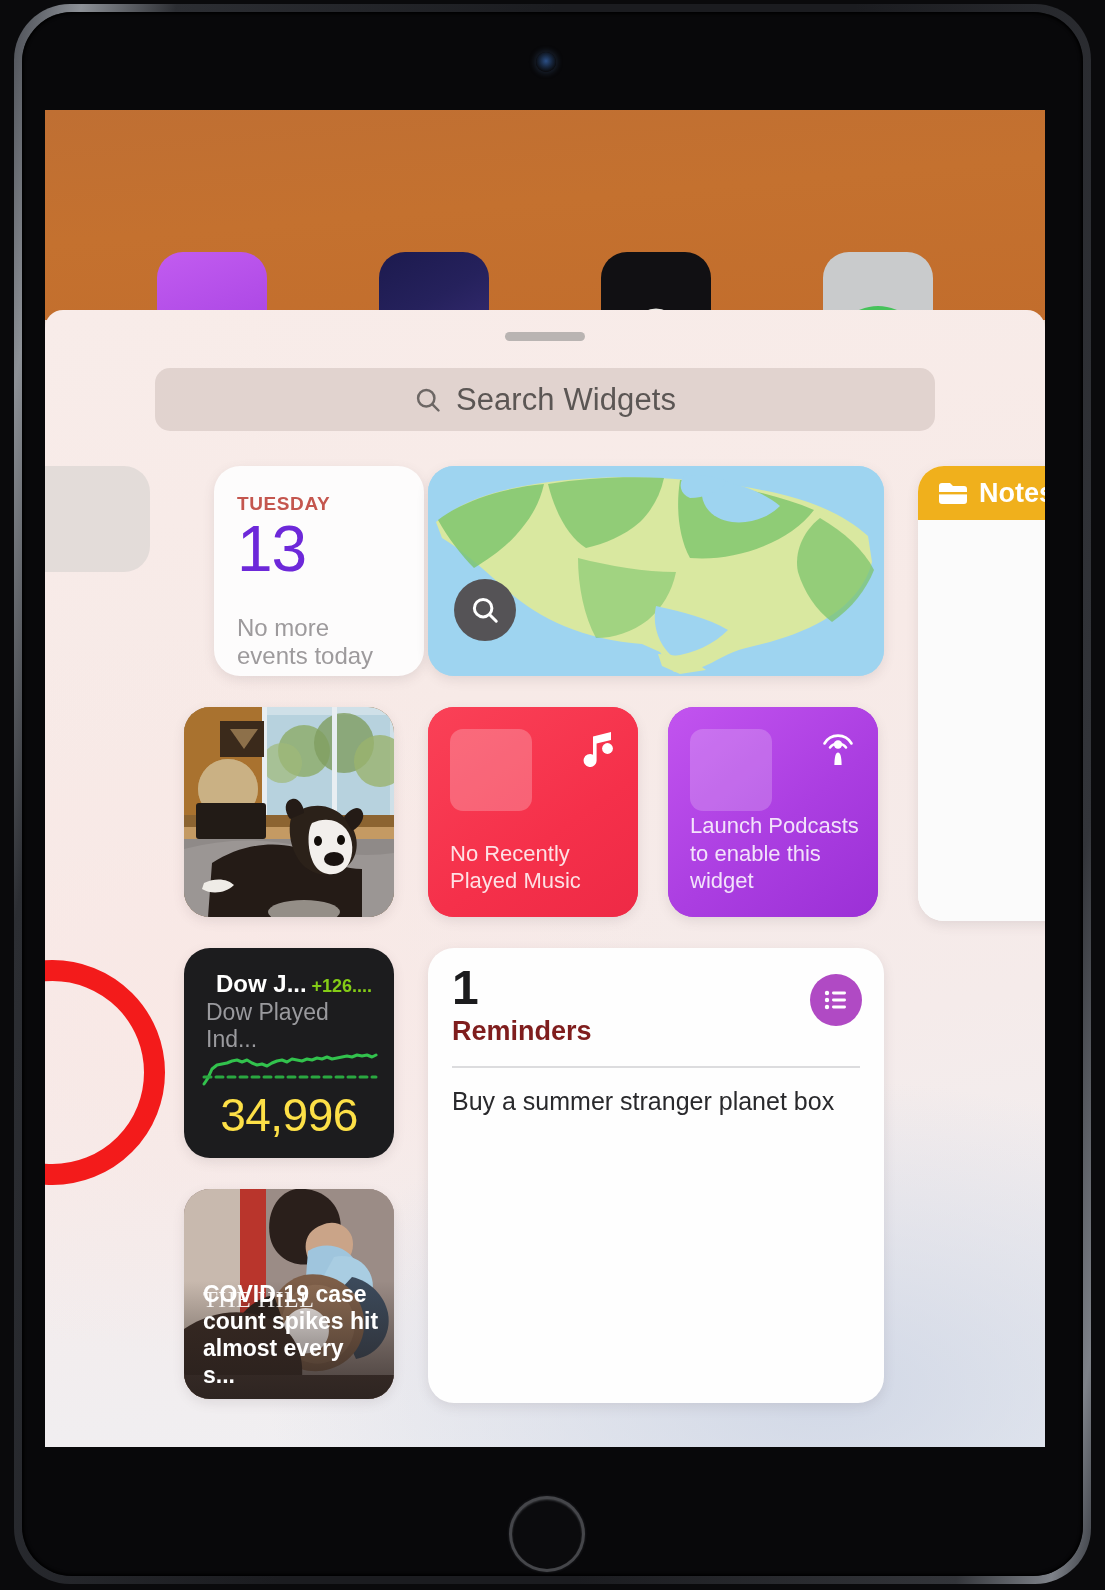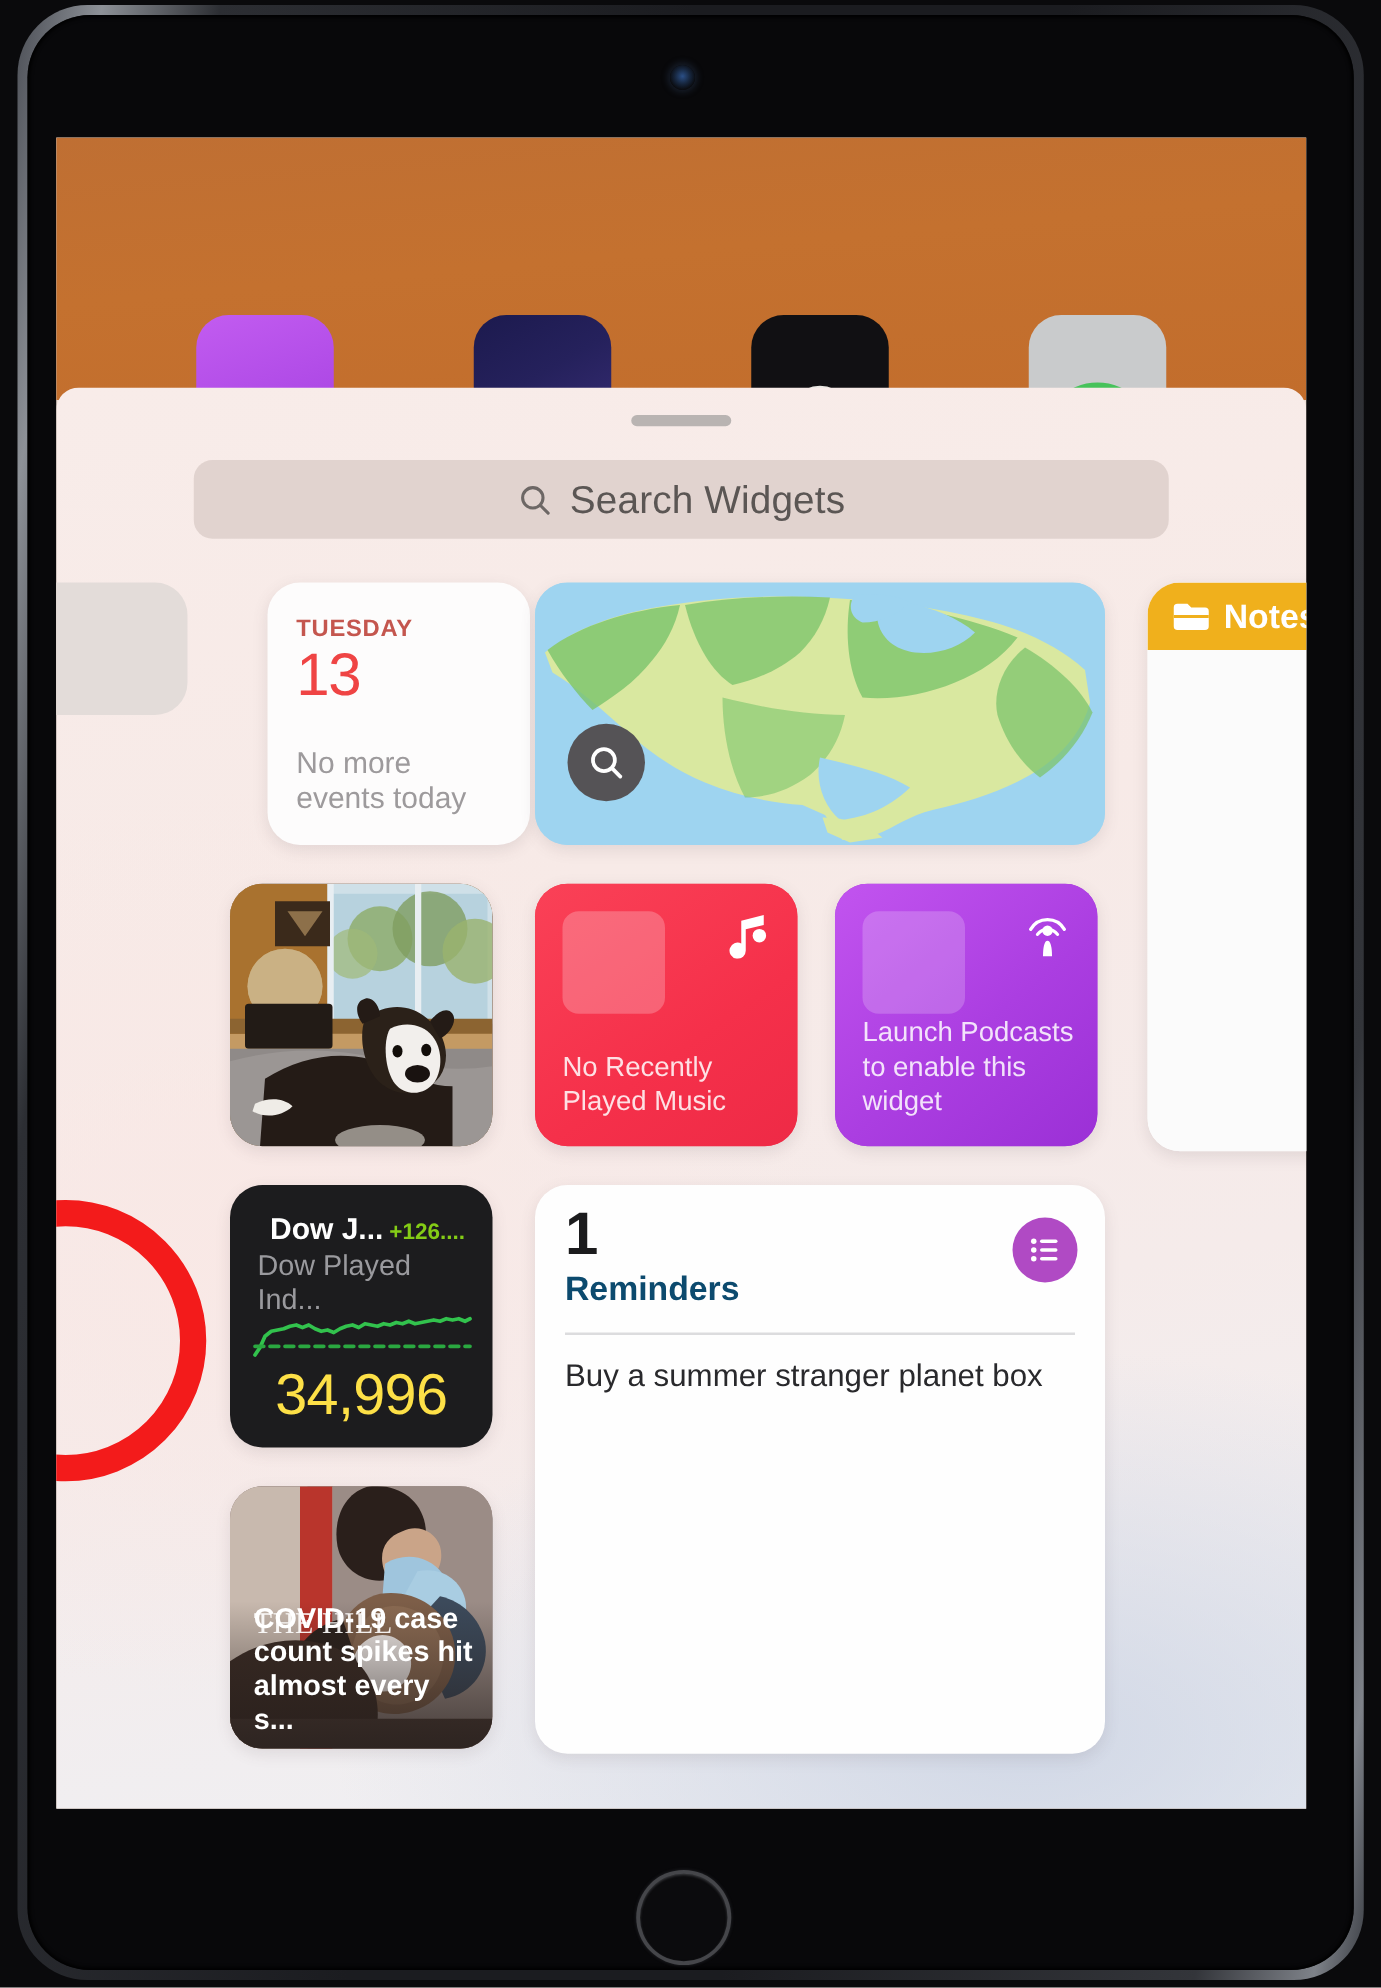--- a/index.html
+++ b/index.html
@@ -90,21 +90,21 @@
   .w { position: absolute; border-radius: 26px; overflow: hidden;
        box-shadow: 0 4px 12px rgba(90,80,85,.13); }
 
   
   .w-left-top { left: -95px; top: 4px; width: 200px; height: 106px; background: #e3dcd9; box-shadow:none; }
 
   
   .w-cal { left: 139px; top: 4px; width: 210px; height: 210px; background: #fdfcfc; margin-left: 30px; }
   .cal-pad { padding: 27px 0 0 23px; }
   .cal-dow { font-size: 19px; font-weight: bold; color: #c4564e; letter-spacing: .6px; }
-  .cal-day { font-size: 48px; font-weight: 300; color: #ef4444; line-height: 1.06; margin-top: 1px; letter-spacing: -1px;}
+  .cal-day { font-size: 64px; font-weight: 300; color: #6d28d9; line-height: 1.06; margin-top: 1px; letter-spacing: -1px;}
   .cal-note { font-size: 24px; color: #9d9a9c; line-height: 1.17; margin-top: 30px; font-weight: 300; }
 
   
   .w-map { left: 383px; top: 4px; width: 456px; height: 210px; background: #a8d8f0; }
   .map-canvas { position:absolute; inset:0; }
   .map-search {
     position: absolute; left: 26px; top: 113px; width: 62px; height: 62px;
     border-radius: 50%; background: #555356;
     display: flex; align-items: center; justify-content: center;
   }
@@ -151,21 +151,21 @@
   .st-sym { font-size: 24px; font-weight: bold; color: #ffffff; }
   .st-chg { font-size: 18px; font-weight: bold; color: #84cc16; }
   .st-name { font-size: 23px; color: #9a9a9e; padding: 1px 22px 0 22px; font-weight: 300; }
   .st-chart { position: absolute; left: 18px; top: 100px; width: 176px; height: 42px; }
   .st-price { position: absolute; left: 0; right: 0; bottom: 16px; text-align: center;
               font-size: 46px; font-weight: 300; color: #fde047; letter-spacing: -.5px; }
 
   
   .w-rem { left: 383px; top: 486px; width: 456px; height: 455px; background: #fefefe; }
   .rem-count { position: absolute; left: 24px; top: 16px; font-size: 48px; font-weight: bold; color: #1b1b1d; line-height: 1; }
-  .rem-label { position: absolute; left: 24px; top: 68px; font-size: 27px; font-weight: bold; color: #0c4a6e; }
+  .rem-label { position: absolute; left: 24px; top: 68px; font-size: 27px; font-weight: bold; color: #7f1d1d; }
   .rem-badge {
     position: absolute; right: 22px; top: 26px; width: 52px; height: 52px; border-radius: 50%;
     background: #b04ac4; display: flex; align-items: center; justify-content: center;
   }
   .rem-badge svg { width: 28px; height: 28px; }
   .rem-rule { position: absolute; left: 24px; right: 24px; top: 118px; height: 2px; background: #dcdcde; }
   .rem-item { position: absolute; left: 24px; top: 139px; right: 24px; font-size: 25px; color: #29292c; font-weight: 300;}
 
   
   .w-news { left: 139px; top: 727px; width: 210px; height: 210px; background: #6e5d58; }

